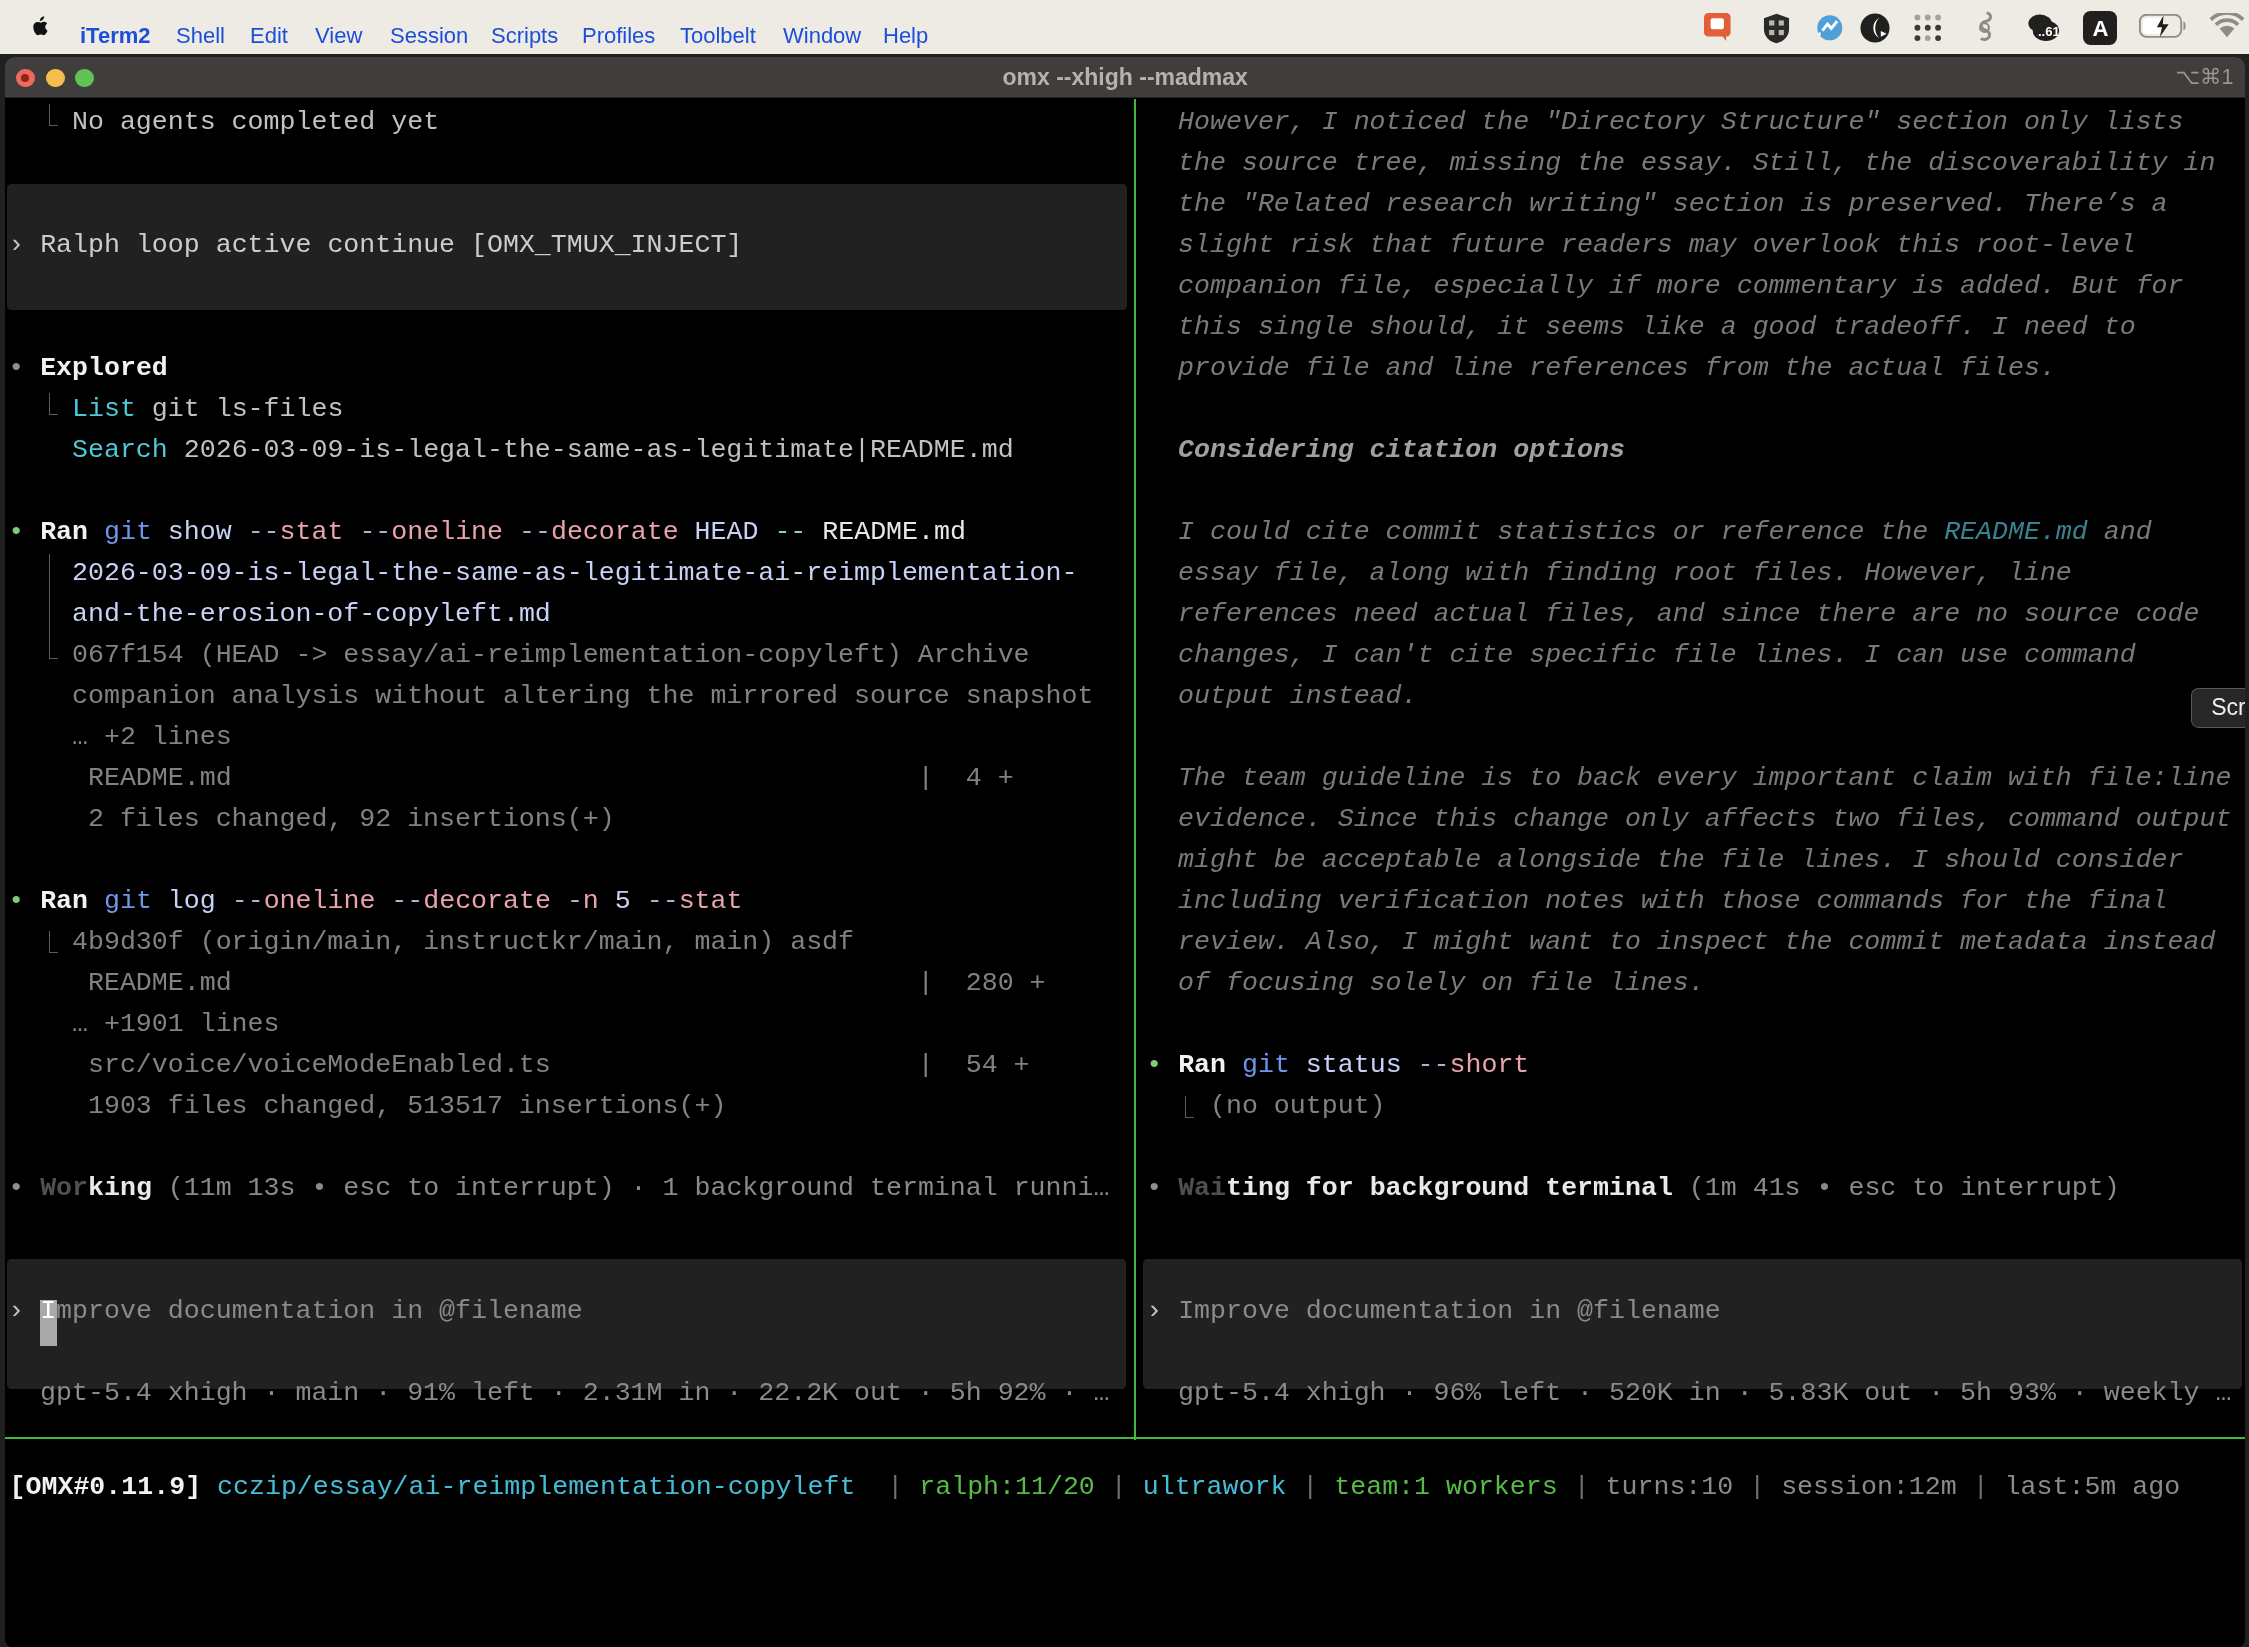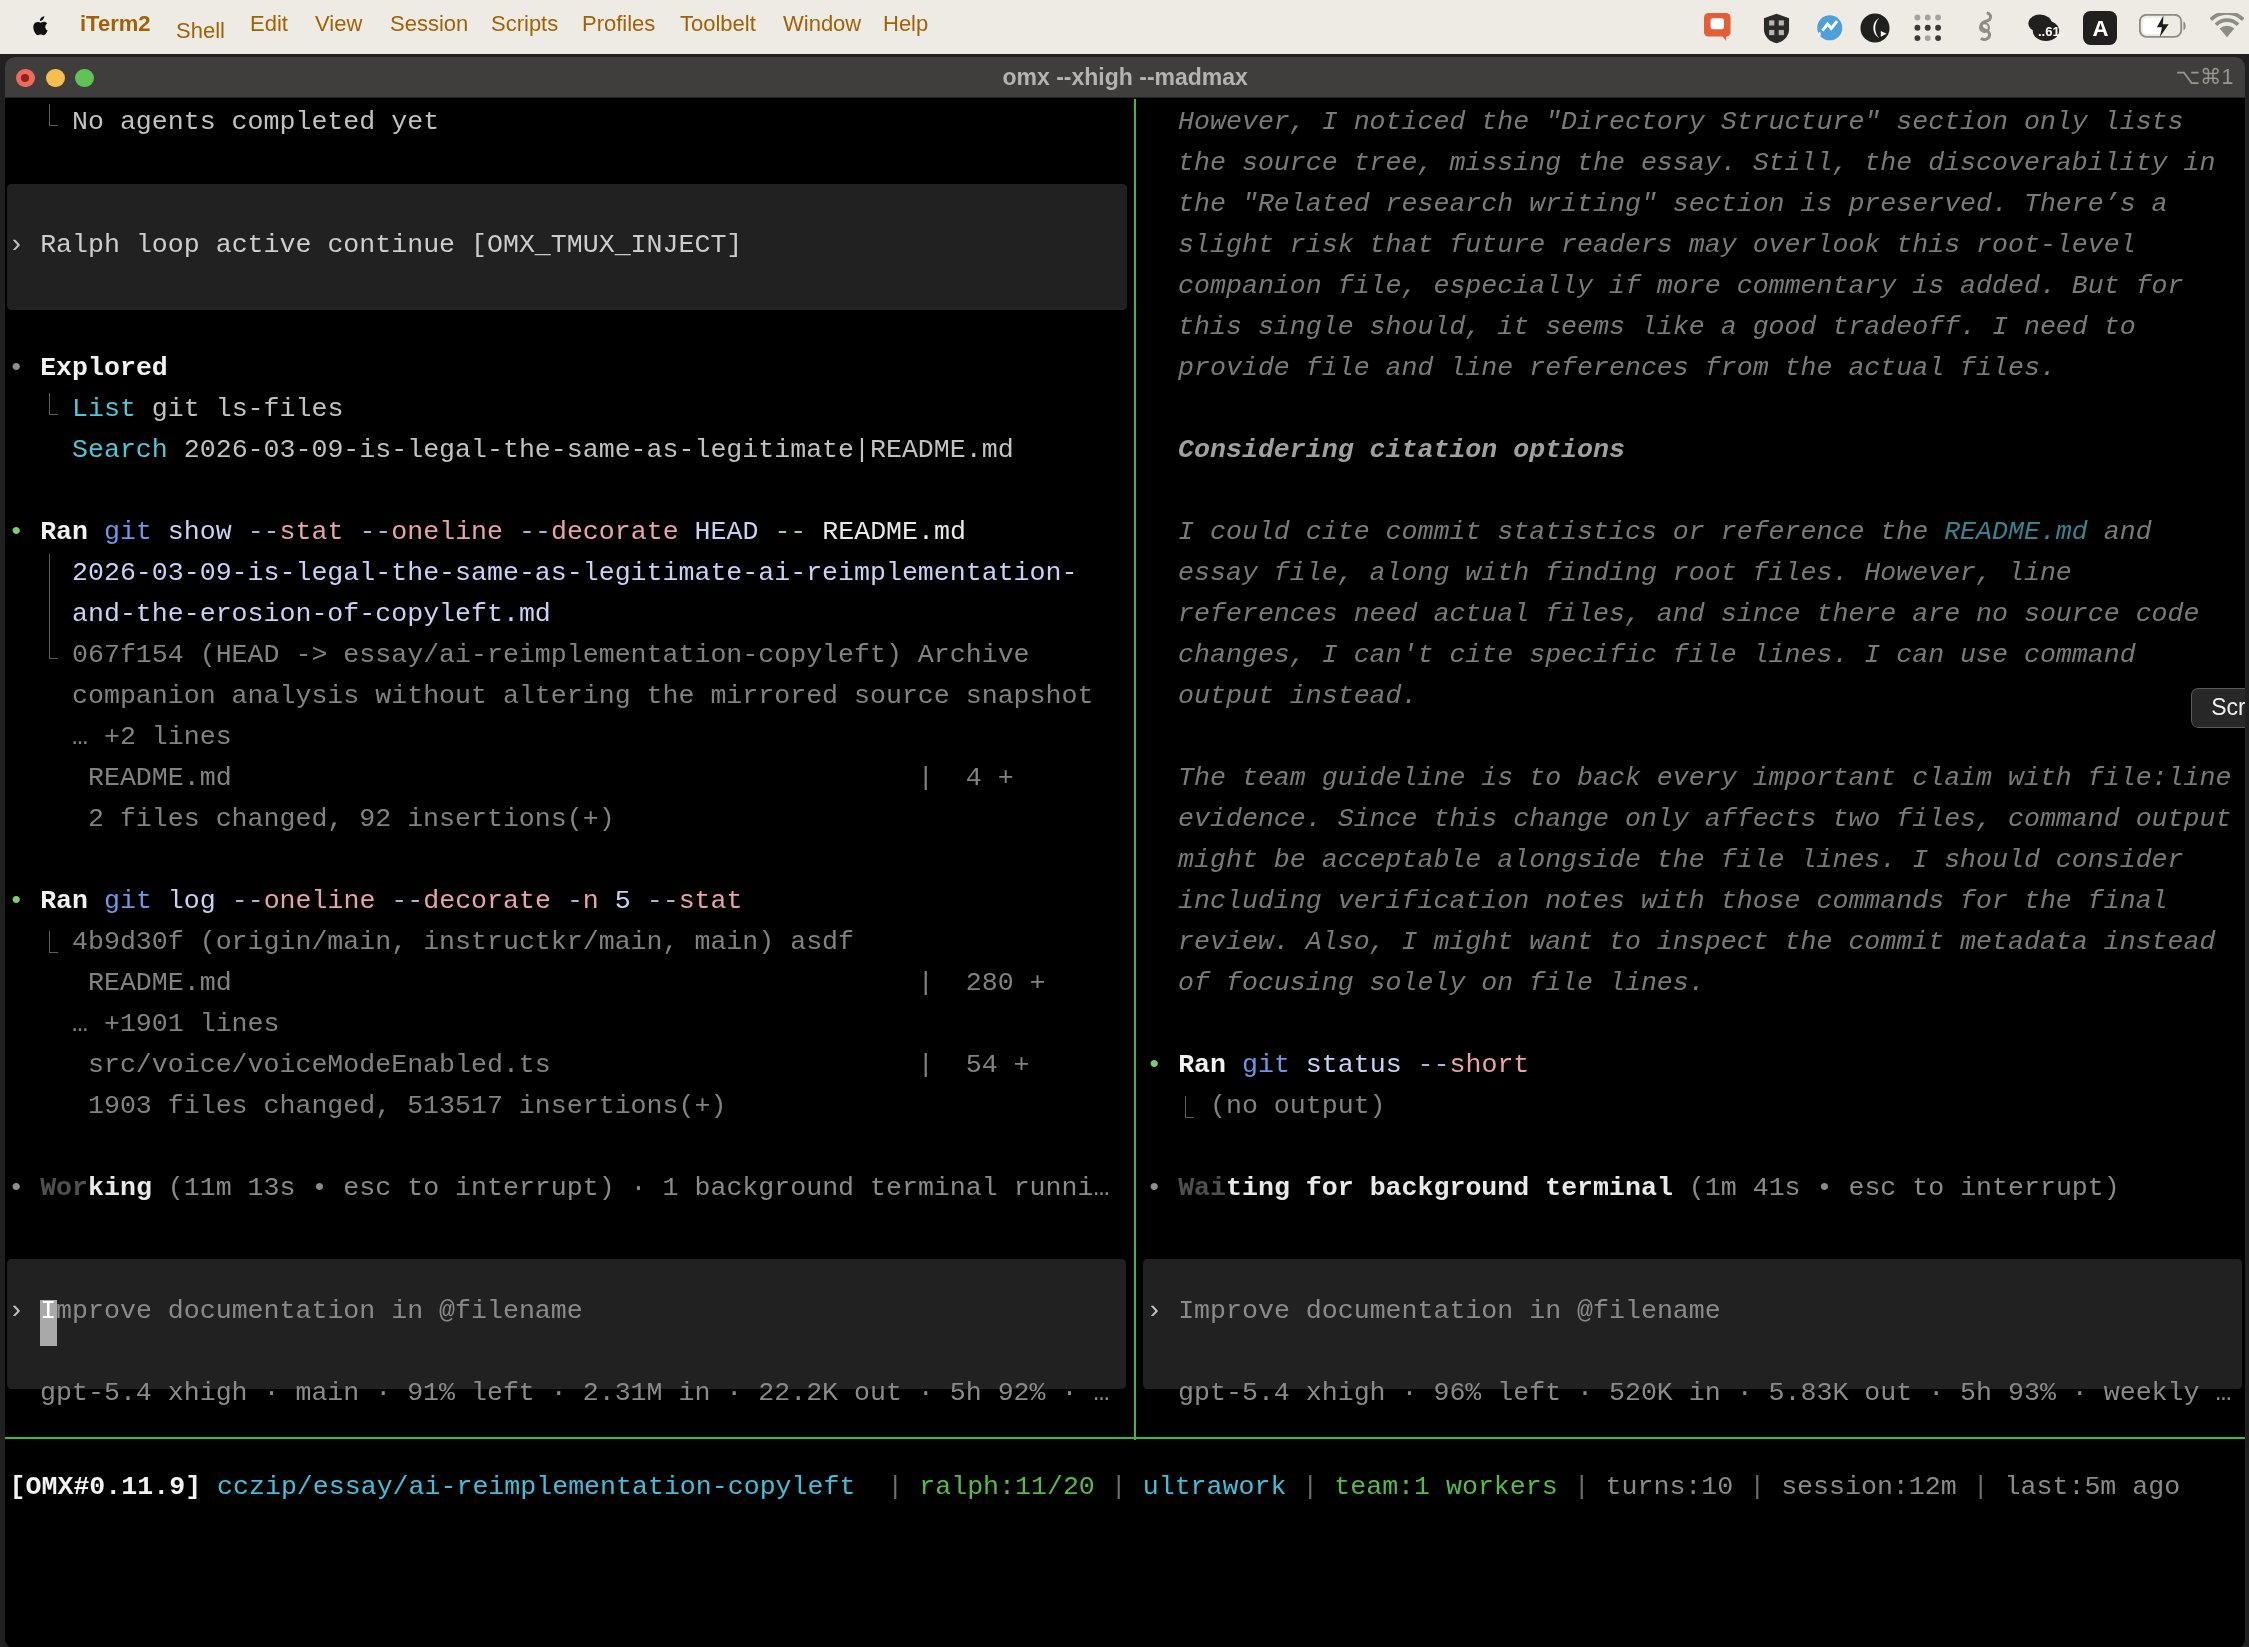--- a/index.html
+++ b/index.html
@@ -1,39 +1,39 @@
 <!DOCTYPE html>
 <html style="font-size:11.8px"><head>
 <meta charset="utf-8">
 <style>
 * { margin:0; padding:0; box-sizing:border-box; }
 html,body { width:2250px; height:1648px; background:#202020; overflow:hidden; }
 body { position:relative; font-family:"Liberation Sans", sans-serif; }
 .menubar { position:absolute; left:0; top:0; width:2250px; height:54px; background:#edebe4; }
-.menu { position:absolute; top:4px; height:40px; display:flex; align-items:center; font-size:22px; color:#a16207; }
+.menu { position:absolute; top:16px; height:40px; display:flex; align-items:center; font-size:22px; color:#1d4ed8; }
 .win { position:absolute; left:5.2px; top:57px; width:2240px; height:1591px; background:#000; border-radius:9.6px; overflow:hidden; }
 .titlebar { position:absolute; left:0; top:0; width:100%; height:41px; background:#403e3d; border-bottom:0.7px solid #242424; }
 .tl { position:absolute; top:11.8px; width:18.5px; height:18.5px; border-radius:50%; }
 .title { position:absolute; top:0; left:0; width:100%; height:41px; text-align:center; line-height:41px; font-weight:bold; font-size:23px; color:#b5b3b0; }
 .keycombo { position:absolute; top:0; right:11.8px; height:41px; line-height:41px; font-size:21.4px; color:#98968f; }
 pre { position:absolute; font-family:"Liberation Mono", monospace; font-size:26.6px; line-height:41px; color:#828282; }
 .box { position:absolute; background:#212121; border-radius:4.4px; }
 .conn { position:absolute; border-left:1.5px solid #5c5c5c; border-bottom:1.5px solid #5c5c5c; }
 .gsep { position:absolute; background:#3eb83e; }
 .gbar { position:absolute; left:2.2px; top:1493px; width:2235px; height:44px; background:#5cbc41; }
 .gbar pre { position:static; }
 </style>
 </head>
 <body>
 <div class="menubar">
   <svg style="position:absolute;left:32px;top:15.5px" width="16" height="20.7" viewBox="0 0 22 28">
     <path fill="#111" d="M15.3 4.3c1.1-1.3 1.8-3.1 1.6-4.3-1.5.1-3.3 1-4.4 2.3-1 1.1-1.8 2.9-1.6 4.3 1.7.1 3.3-.9 4.4-2.3zM18.2 14.9c0-3.1 2.5-4.6 2.6-4.7-1.4-2.1-3.6-2.4-4.4-2.4-1.9-.2-3.7 1.1-4.6 1.1-.9 0-2.4-1.1-4-1-2 0-3.9 1.2-5 3-2.1 3.7-.5 9.2 1.5 12.2 1 1.5 2.2 3.1 3.8 3.1 1.5-.1 2.1-1 3.9-1 1.8 0 2.4 1 4 1 1.6 0 2.7-1.5 3.7-3 1.2-1.7 1.6-3.4 1.7-3.5-.1-.1-3.2-1.3-3.2-4.8z"></path>
   </svg>
   <div class="menu" style="left:80px;font-weight:bold;">iTerm2</div>
-  <div class="menu" style="left:176px;margin-top:7px;">Shell</div>
+  <div class="menu" style="left:176px;">Shell</div>
   <div class="menu" style="left:250px;">Edit</div>
   <div class="menu" style="left:315px;">View</div>
   <div class="menu" style="left:390px;">Session</div>
   <div class="menu" style="left:491px;">Scripts</div>
   <div class="menu" style="left:582px;">Profiles</div>
   <div class="menu" style="left:680px;">Toolbelt</div>
   <div class="menu" style="left:783px;">Window</div>
   <div class="menu" style="left:883px;">Help</div>
 
   <svg style="position:absolute;left:1704px;top:13.3px" width="31" height="29.5" viewBox="0 0 42 40">

